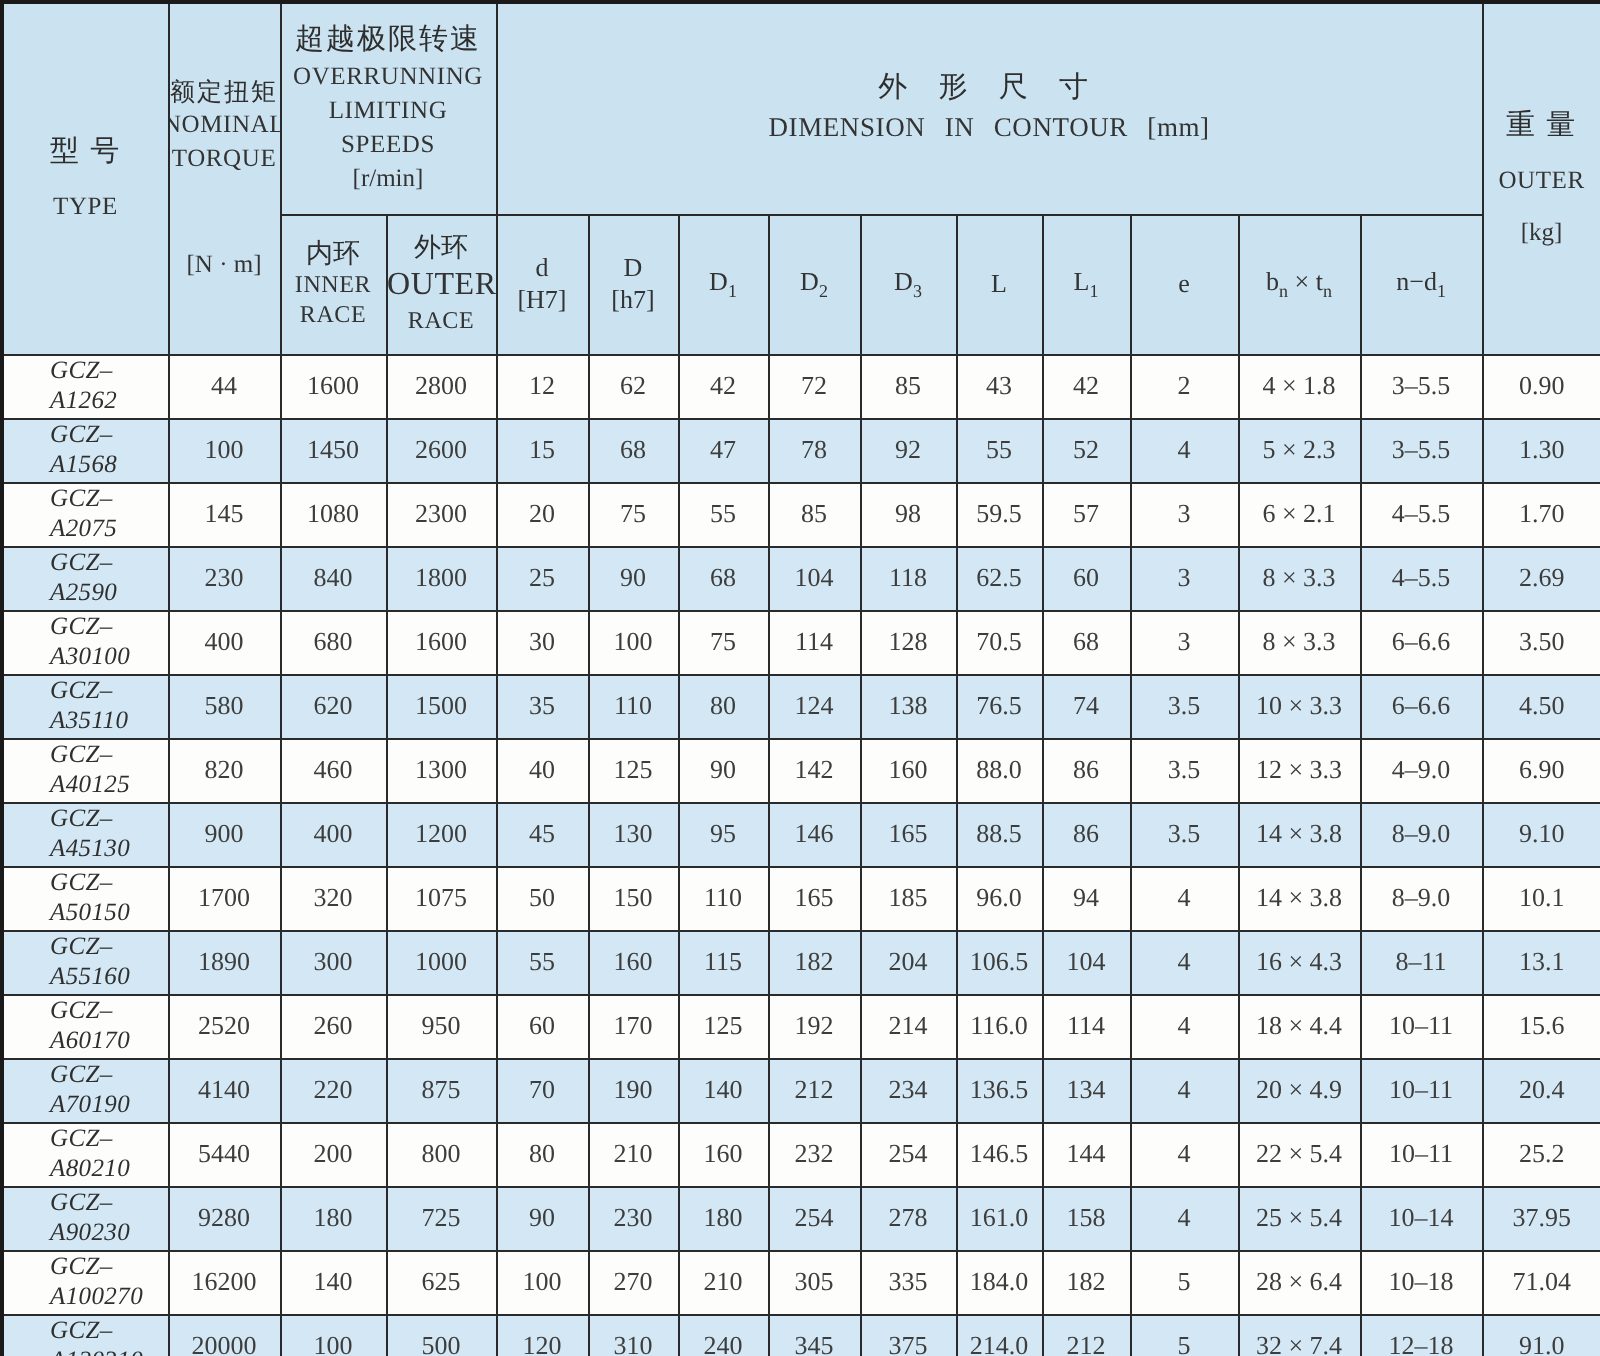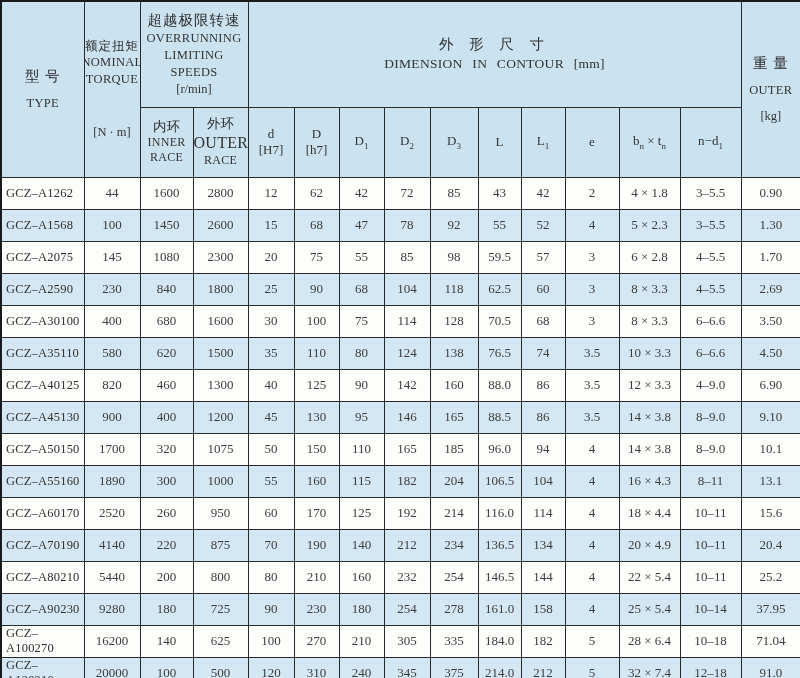--- a/index.html
+++ b/index.html
@@ -40,24 +40,25 @@
   .gap-md { margin-top: 36px; }
   .dim-en { word-spacing: 6px; }
   .subhdr { font-size: 13px; line-height: 1.25; }
   sub { font-size: 9px; }
   
   tbody tr { height: 32px; background: #fdfdfb; }
   tbody tr.stripe { background: #d3e8f4; }
   tbody td { font-size: 13px; color: #3d3d3d; }
   tbody td.type-cell {
     text-align: left;
-    padding-left: 4px;
+    padding-left: 23px;
     font-size: 12.5px;
     color: #2f2f2f;
     letter-spacing: 0.2px;
+    font-style: italic;
   }
 </style>
 </head>
 <body>
 
 <table class="spec-table">
   <colgroup>
     <col style="width:83px">
       <col style="width:56px">
       <col style="width:53px">
@@ -198,21 +199,21 @@
         <td>1080</td>
         <td>2300</td>
         <td>20</td>
         <td>75</td>
         <td>55</td>
         <td>85</td>
         <td>98</td>
         <td>59.5</td>
         <td>57</td>
         <td>3</td>
-        <td>6 × 2.8</td>
+        <td>6 × 2.1</td>
         <td>4–5.5</td>
         <td>1.70</td>
       </tr>
       <tr class="stripe">
         <td class="type-cell">GCZ–A2590</td>
         <td>230</td>
         <td>840</td>
         <td>1800</td>
         <td>25</td>
         <td>90</td>

